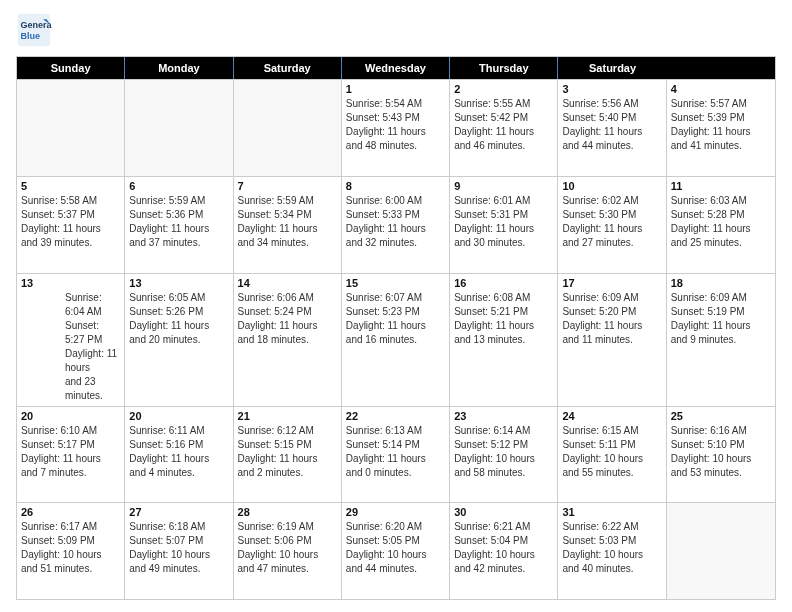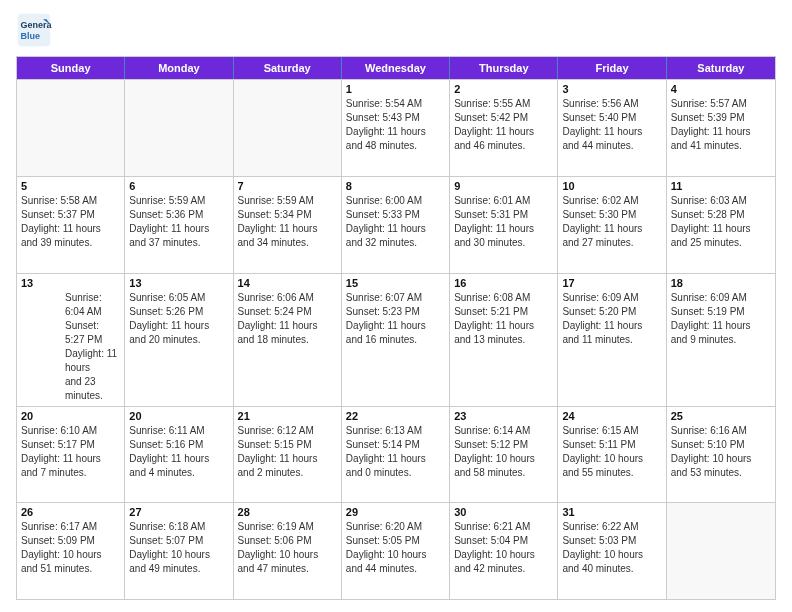--- a/index.html
+++ b/index.html
@@ -54,21 +54,21 @@
     }
     .calendar {
       flex: 1;
       display: flex;
       flex-direction: column;
       border: 1px solid #ccc;
     }
     .cal-header-row {
       display: grid;
       grid-template-columns: repeat(7, 1fr);
-      background-color: #6d28d9;
+      background-color: #000000;
     }
     .cal-header-cell {
       color: #fff;
       font-size: 11px;
       font-weight: bold;
       text-align: center;
       padding: 5px 2px;
       border-right: 1px solid #4a80c0;
     }
     .cal-header-cell:last-child { border-right: none; }
@@ -129,21 +129,20 @@
     </div>
   </div>
 
   <div class="calendar">
     <div class="cal-header-row">
     <div class="cal-header-cell">Sunday</div>
         <div class="cal-header-cell">Monday</div>
         <div class="cal-header-cell">Saturday</div>
         <div class="cal-header-cell">Wednesday</div>
         <div class="cal-header-cell">Thursday</div>
-        <div class="cal-header-cell">Friday</div>
         <div class="cal-header-cell">Saturday</div>
       </div>
     <div class="cal-body">
     <div class="cal-week">
           <div class="cal-cell empty"></div>
           <div class="cal-cell empty"></div>
           <div class="cal-cell empty"></div>
           <div class="cal-cell">
             <div class="day-number">1</div>
             <div class="day-detail" style="white-space: pre-line;">Sunrise: 5:54 AM

